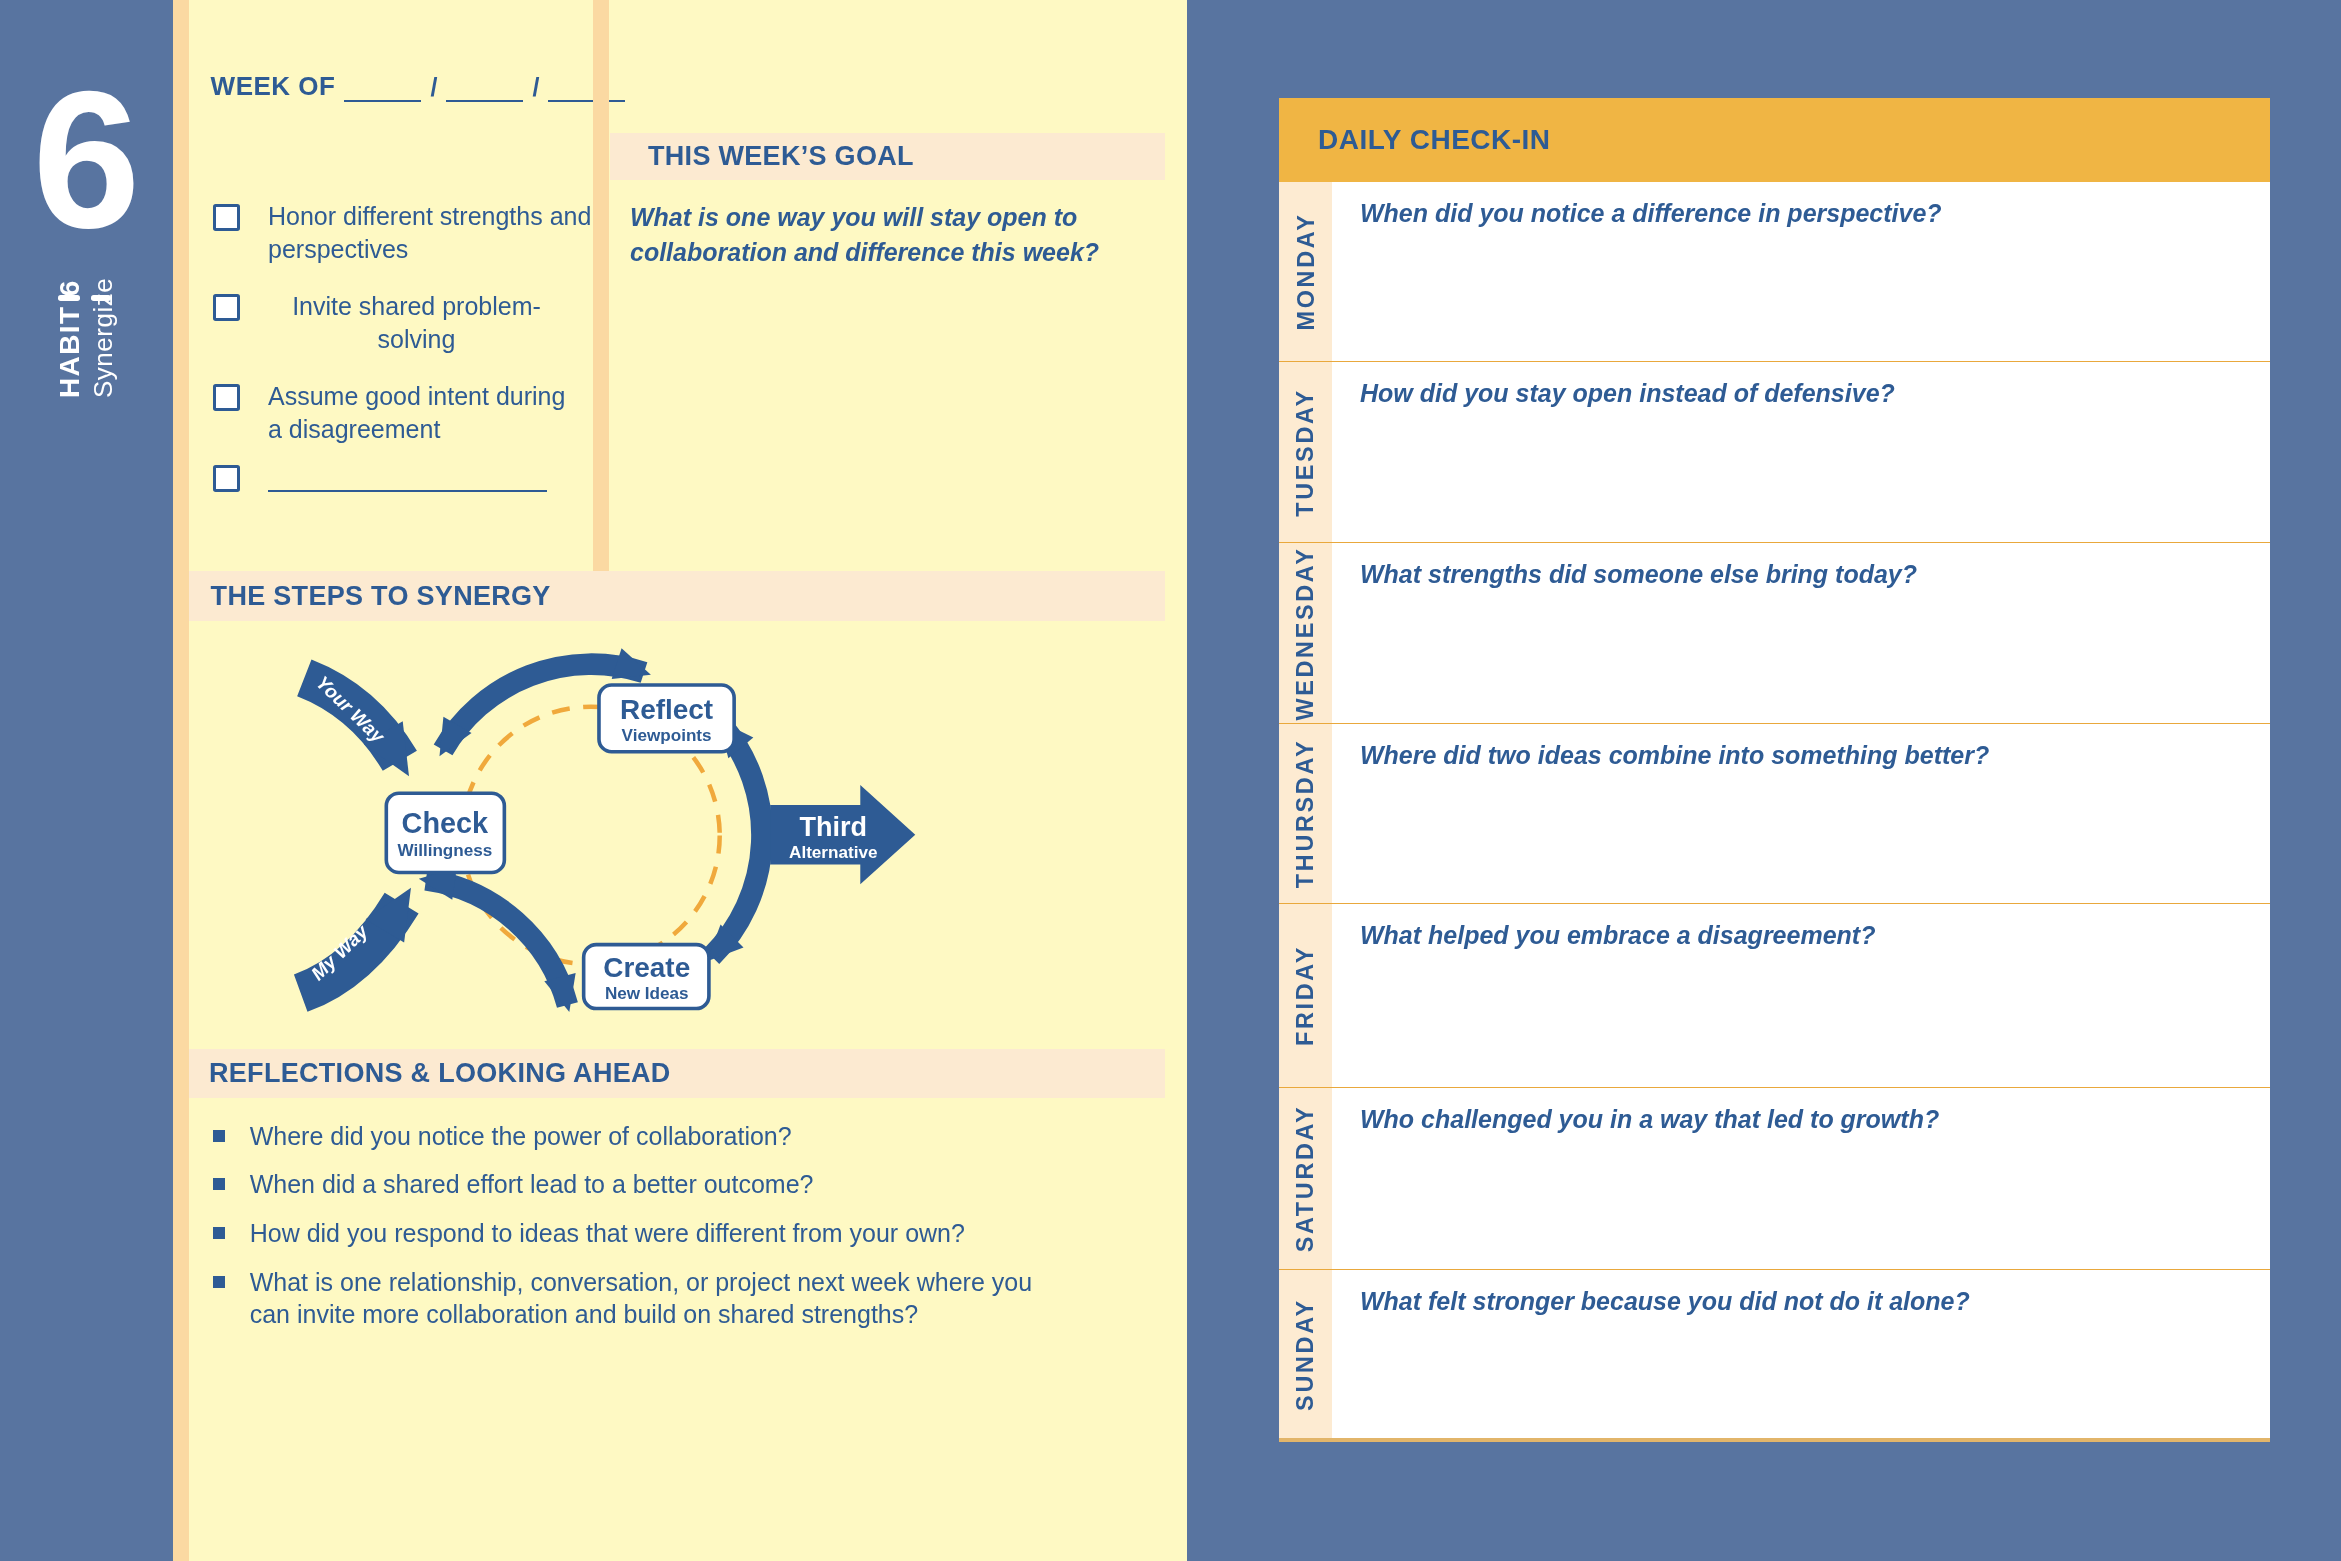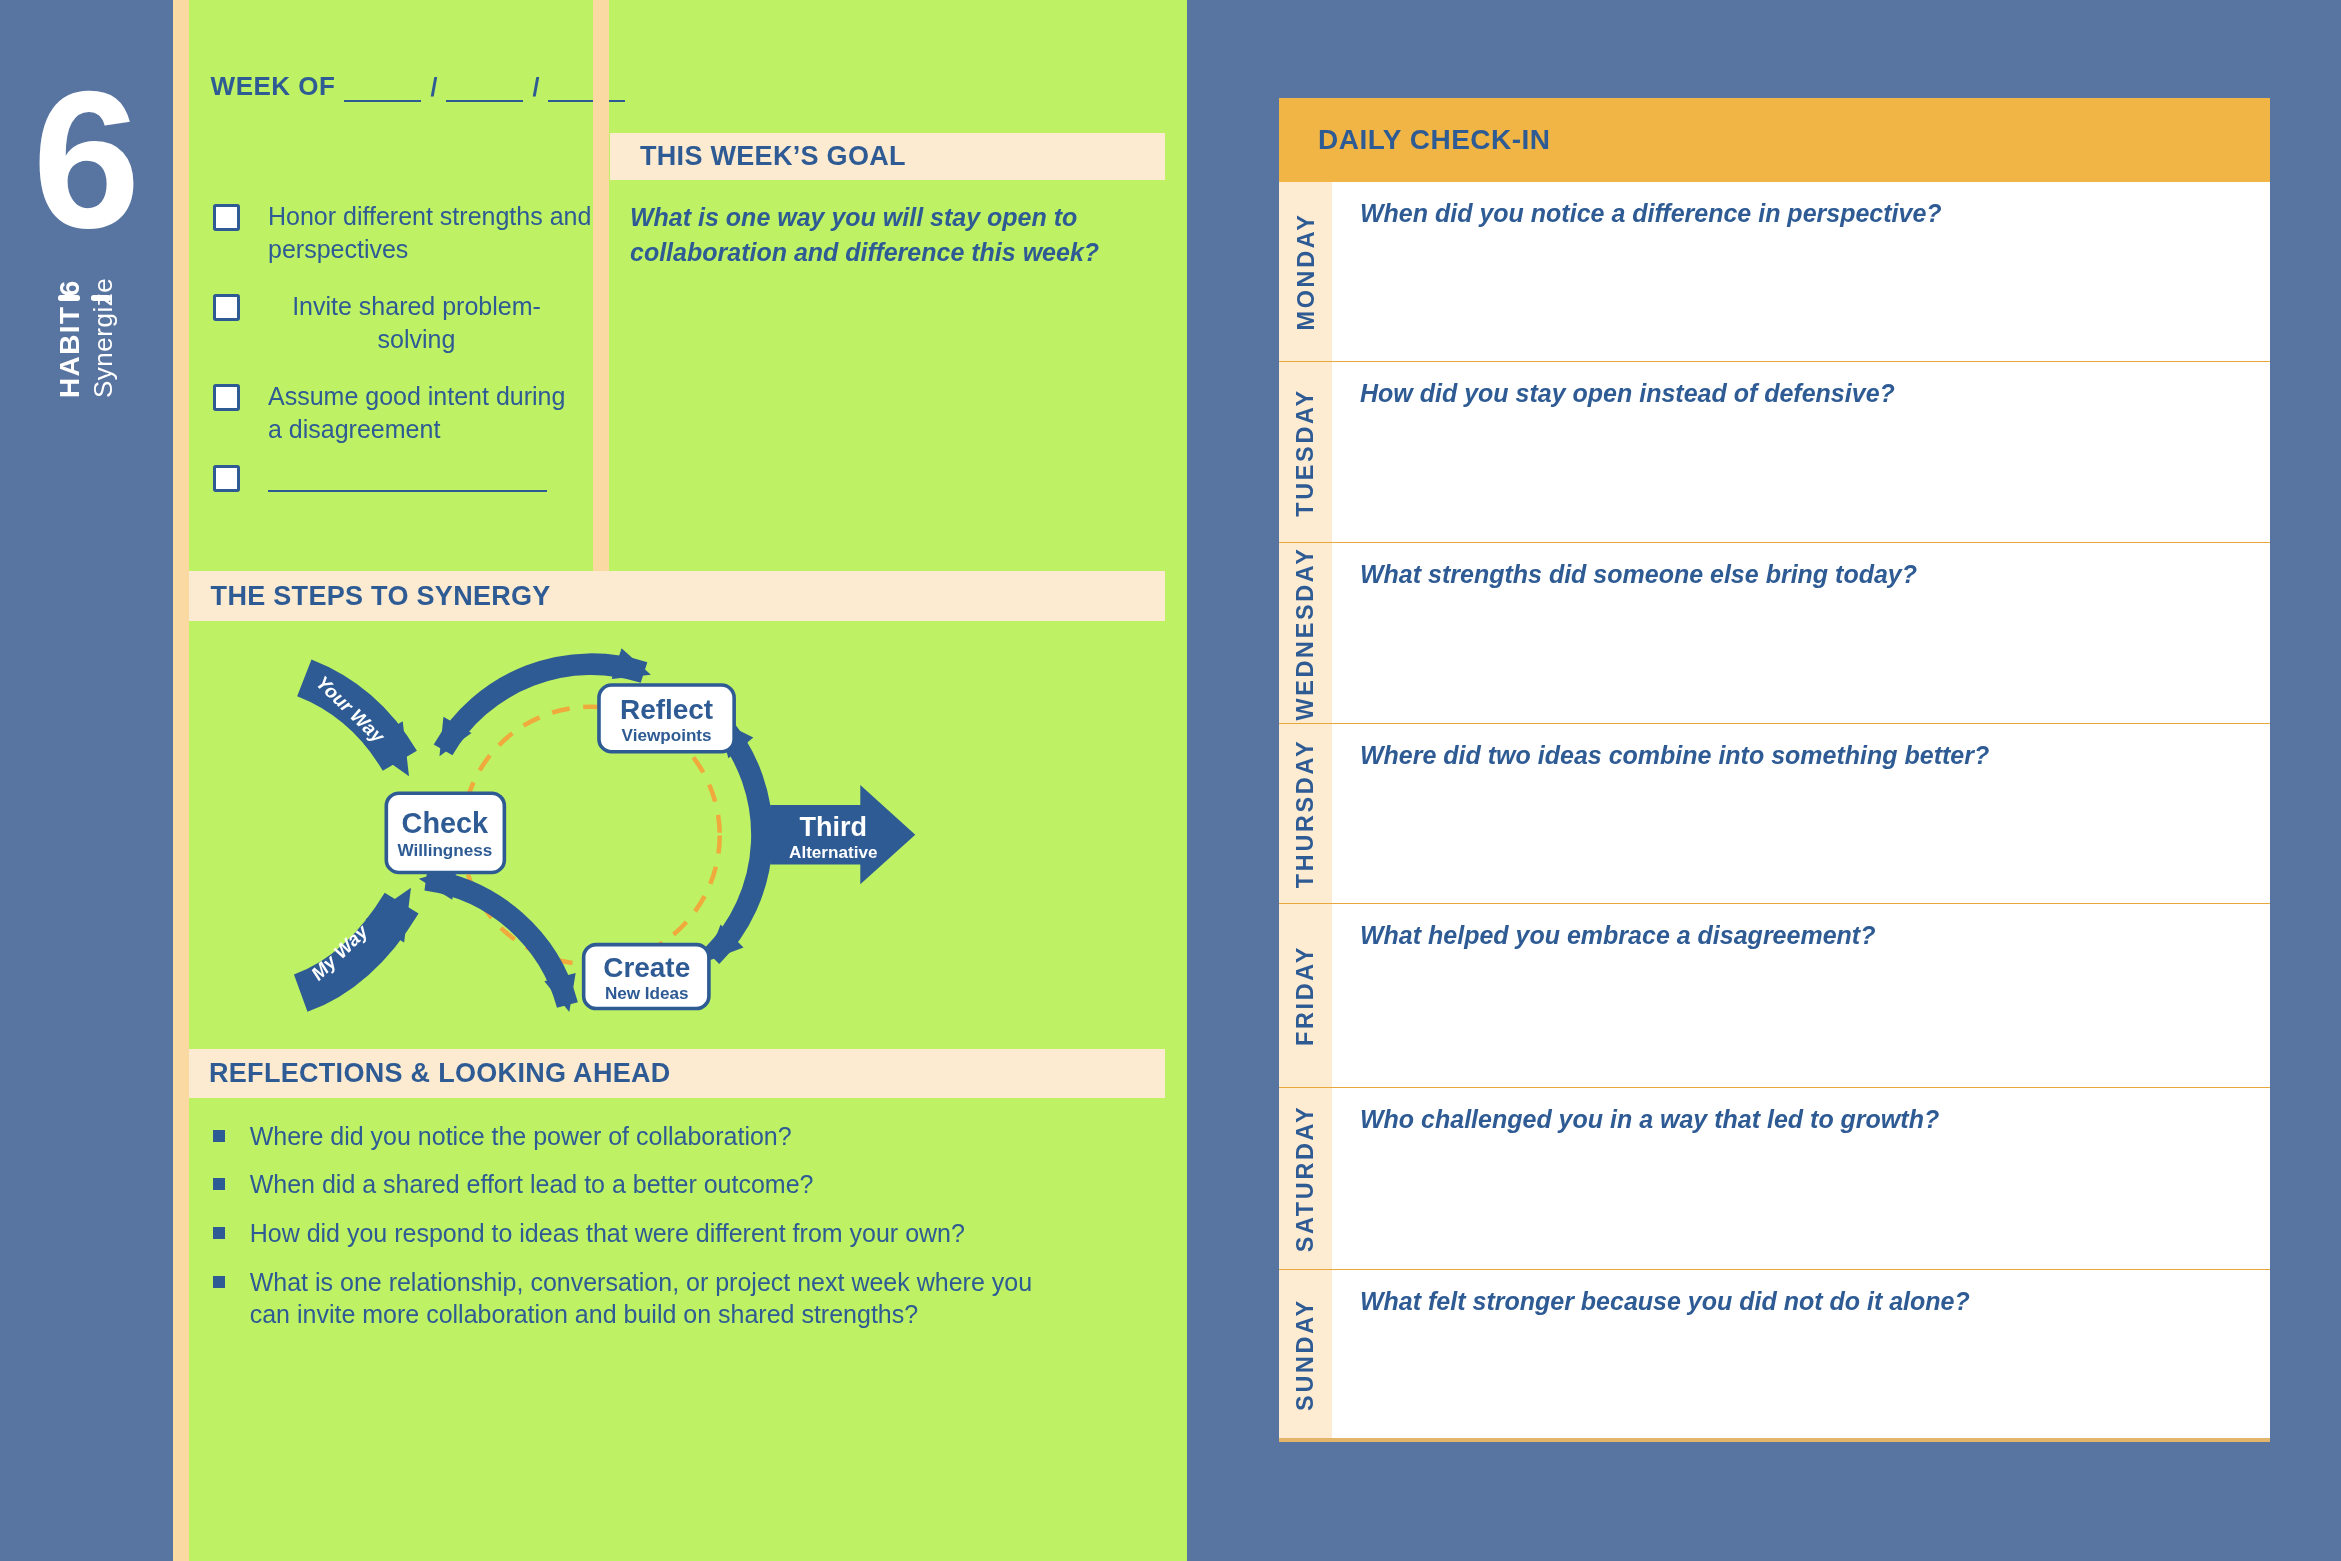--- a/index.html
+++ b/index.html
@@ -24,32 +24,32 @@
   .habit-inner {
     transform:translate(-50%,-50%) rotate(-90deg);
     white-space:nowrap; text-align:center; color:#fff;
   }
   .habit-title { font-size:28px; font-weight:bold; letter-spacing:1.4px; line-height:1.25; }
   .habit-sub   { font-size:26px; letter-spacing:0.5px; line-height:1.25; }
 
   
   .page-left { position:absolute; left:173px; top:0; width:1014px; height:1561px; }
   .page-strip { position:absolute; left:0; top:0; width:16px; height:100%; background:#FBD9A2; }
-  .page-body { position:absolute; left:16px; top:0; width:998px; height:100%; background:#bef264; }
+  .page-body { position:absolute; left:16px; top:0; width:998px; height:100%; background:#fef9c3; }
   .gap-strip { position:absolute; left:404px; top:0; width:16px; height:571px; background:#FBD9A2; z-index:4; }
 
   .week-row { position:absolute; left:21.6px; top:68px; display:flex; align-items:flex-end; gap:9px; height:34px; }
   .week-label { font-size:26px; font-weight:bold; letter-spacing:0.5px; }
   .week-blank { width:77px; height:31px; border-bottom:2.7px solid #2E5B94; }
   .week-slash { font-size:25px; font-weight:bold; }
 
   .band { position:absolute; background:#FCEAD1; display:flex; align-items:center; z-index:2; }
   .band-title { font-size:27px; font-weight:bold; letter-spacing:0.3px; }
   .band-focus   { left:0;    top:133px;  width:404px;  height:47px; padding-left:21.6px; }
-  .band-goal    { left:421px;top:133px;  width:555px;  height:47px; padding-left:30px;text-align:center; }
+  .band-goal    { left:421px;top:133px;  width:555px;  height:47px; padding-left:38px;text-align:center; }
   .band-steps   { left:0;    top:571px;  width:976px; height:50px; padding-left:21.6px; }
   .band-reflect { left:0;    top:1049px; width:976px; height:49px; padding-left:20px; }
 
   .ck-item { position:absolute; left:24px; display:flex; gap:28px; }
   .ck1 { top:200px; } .ck2 { top:290px;text-align:center; } .ck3 { top:380px; } .ck4 { top:461px; }
   .ckbox { width:27px; height:27px; border:3.2px solid #2E5B94; border-radius:2.7px; margin-top:3.6px; flex:0 0 auto; background:#fff; }
   .ck-label { font-size:25px; line-height:33px; }
   .ck1 .ck-label { max-width:333px; } .ck2 .ck-label { max-width:297px; } .ck3 .ck-label { max-width:306px; }
   .ck-blank { width:279px; height:31px; border-bottom:2.7px solid #2E5B94; }
 

